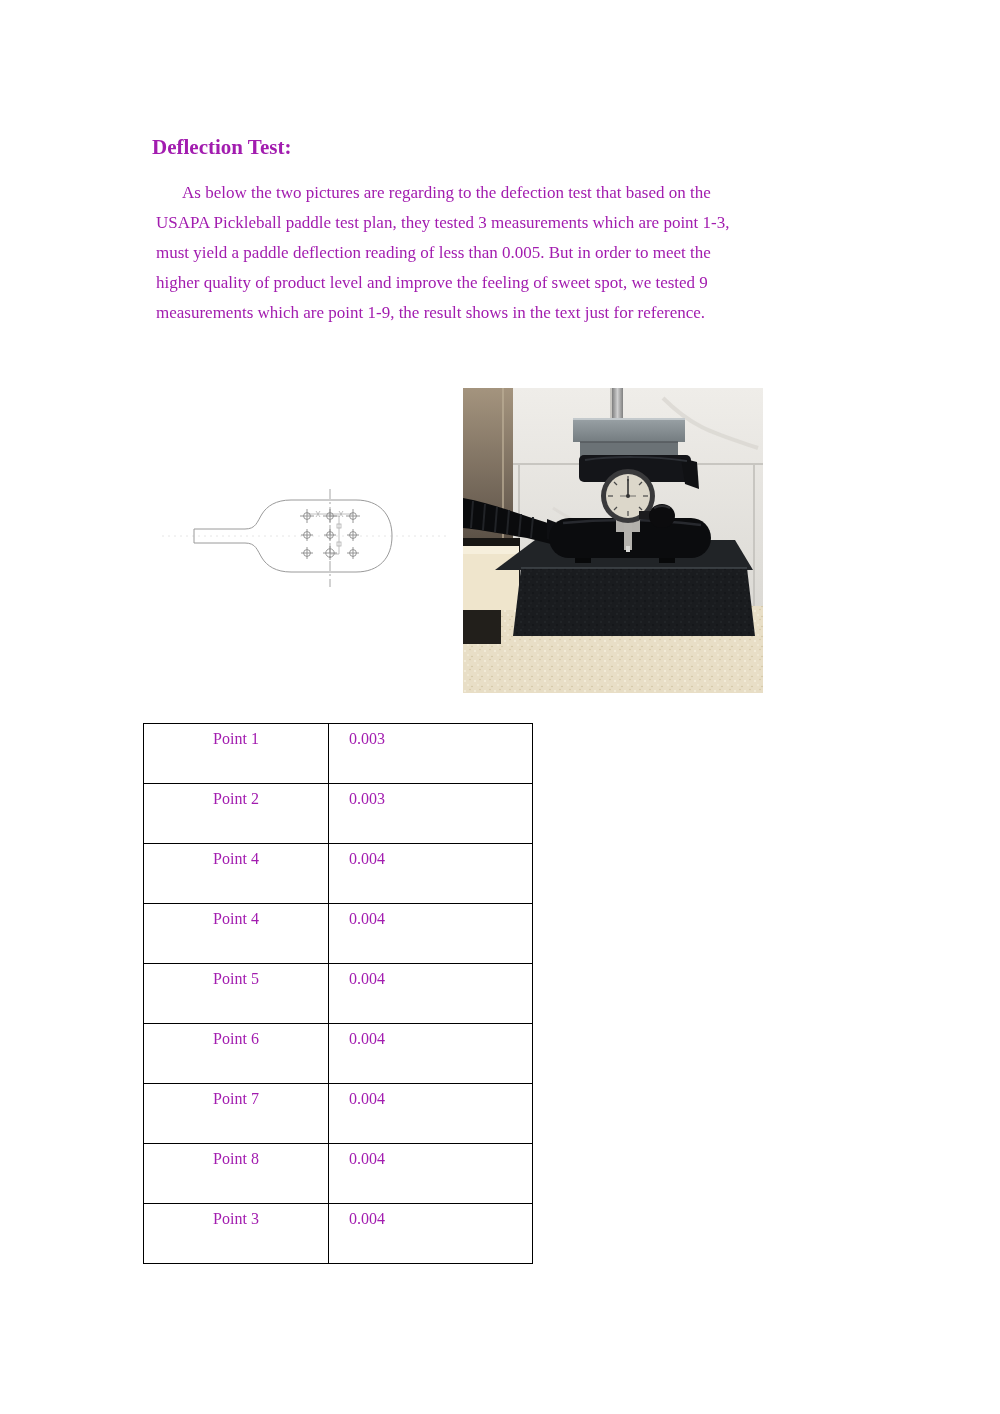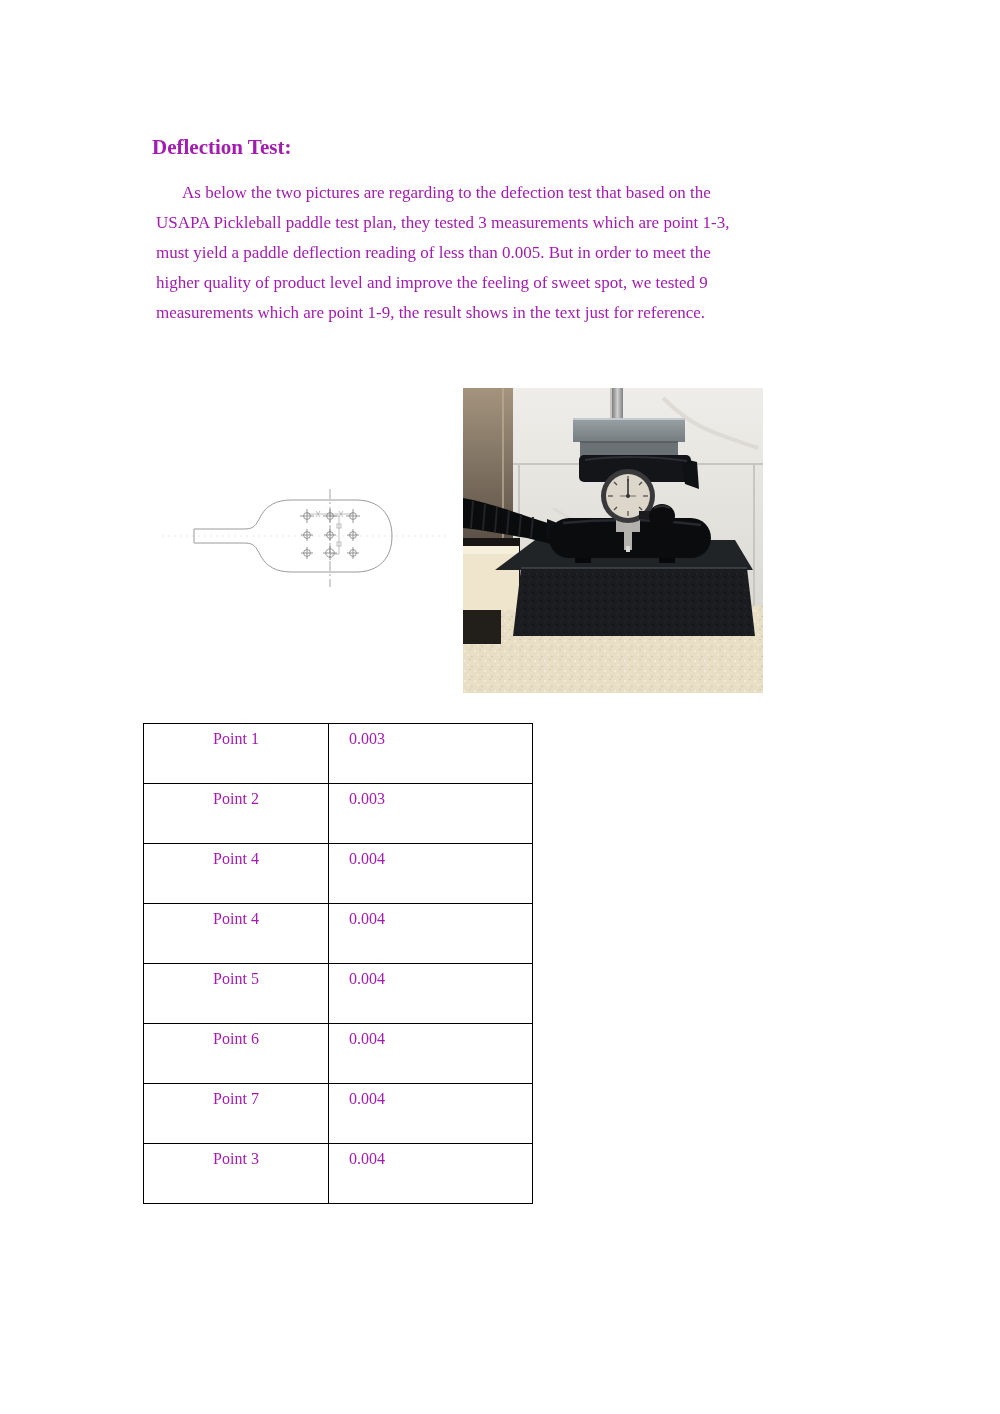--- a/index.html
+++ b/index.html
@@ -242,18 +242,22 @@
       </tr>
       <tr>
         <td class="c1">Point 6</td>
         <td class="c2">0.004</td>
       </tr>
       <tr>
         <td class="c1">Point 7</td>
         <td class="c2">0.004</td>
       </tr>
       <tr>
+        <td class="c1">Point 8</td>
+        <td class="c2">0.004</td>
+      </tr>
+      <tr>
         <td class="c1">Point 3</td>
         <td class="c2">0.004</td>
       </tr>
     </tbody>
   </table>
 </div>
 
 </body></html>

